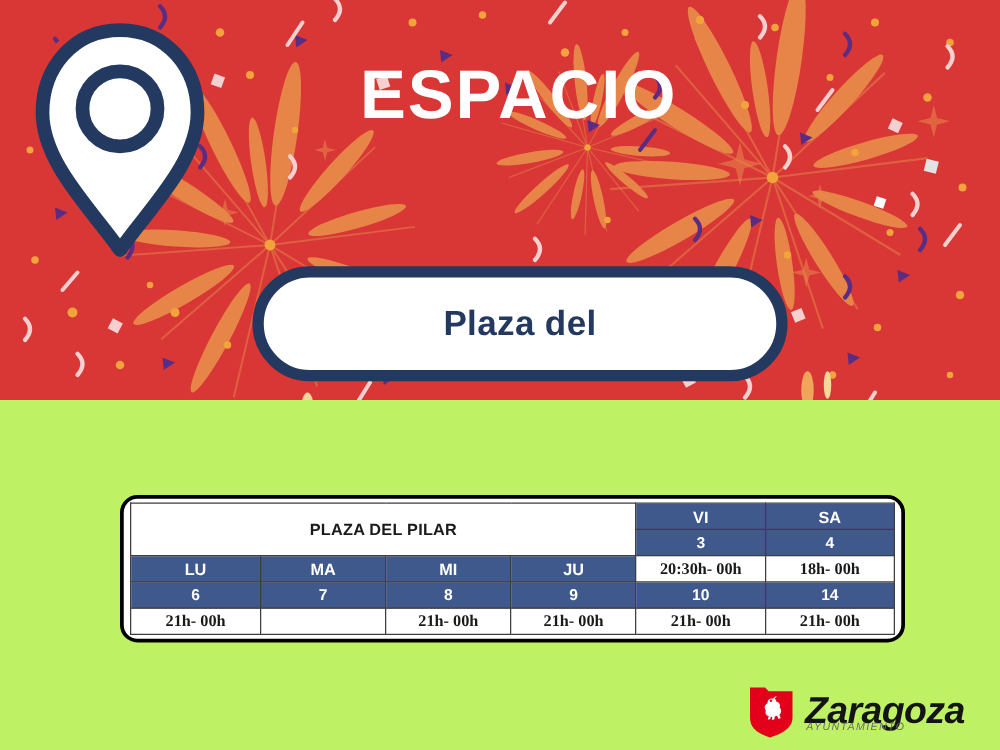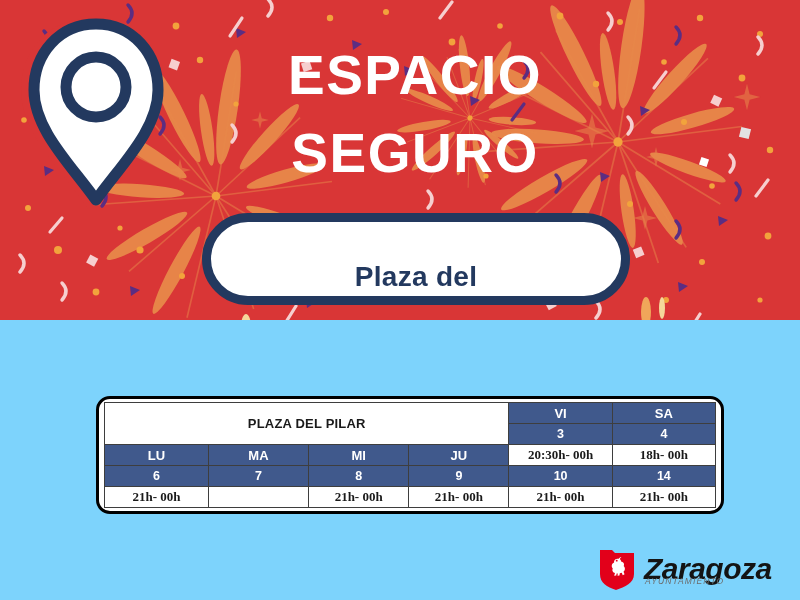--- a/index.html
+++ b/index.html
@@ -3,21 +3,21 @@
 <meta charset="utf-8">
 <title>Espacio Seguro - Plaza del Pilar</title>
 <style>
   html, body {
     margin: 0; padding: 0;
     width: 800px; height: 600px;
     background: #ffffff;
     font-family: "Liberation Sans", sans-serif;
     overflow: hidden;
   }
-  #page { position: relative; width: 800px; height: 600px; background:#7dd3fc; }
+  #page { position: relative; width: 800px; height: 600px; background:#bef264; }
 
   
   .banner {
     position: absolute; left: 0; top: 0;
     width: 800px; height: 320px;
     background: #d93636;
     overflow: hidden;
   }
   .banner-canvas { position:absolute; left:0; top:0; width:800px; height:340px; }
 
@@ -41,21 +41,21 @@
 
   
   .pill {
     position: absolute; left: 202px; top: 213px;
     width: 428px; height: 92px;
     background: #ffffff;
     border: 9px solid #23395f;
     border-radius: 50px;
     box-sizing: border-box;
     display: flex; flex-direction: column;
-    align-items: center; justify-content: flex-end;
+    align-items: center; justify-content: center;
     z-index: 6;
   }
   .pill-line {
     color: #23395f;
     font-size: 28px;
     font-weight: bold;
     line-height: 1.35;
     letter-spacing: 0.3px;
   }
 
@@ -299,21 +299,20 @@
     <div class="pin-wrap">
       <svg viewBox="0 0 152 200" width="152" height="200">
         <path d="M70 10 C33 10 8 40 8 76 C8 116 46 152 70 186 C94 152 132 116 132 76 C132 40 107 10 70 10 Z" fill="#d93636" stroke="#d93636" stroke-width="10"></path>
         <path d="M78 10 C41 10 16 40 16 76 C16 116 54 152 78 186 C102 152 140 116 140 76 C140 40 115 10 78 10 Z" fill="#ffffff" stroke="#23395f" stroke-width="11" stroke-linejoin="round"></path>
         <circle cx="78" cy="73" r="30" fill="#ffffff" stroke="#23395f" stroke-width="11"></circle>
       </svg>
     </div>
 
     <div class="title-block">
       <div class="title-line">ESPACIO</div>
-      <div class="title-line">SEGURO</div>
     </div>
 
     <div class="pill">
       <div class="pill-line">Plaza del</div>
     </div>
   </div>
 
   <div class="table-frame"></div>
 
   <table class="sched">

